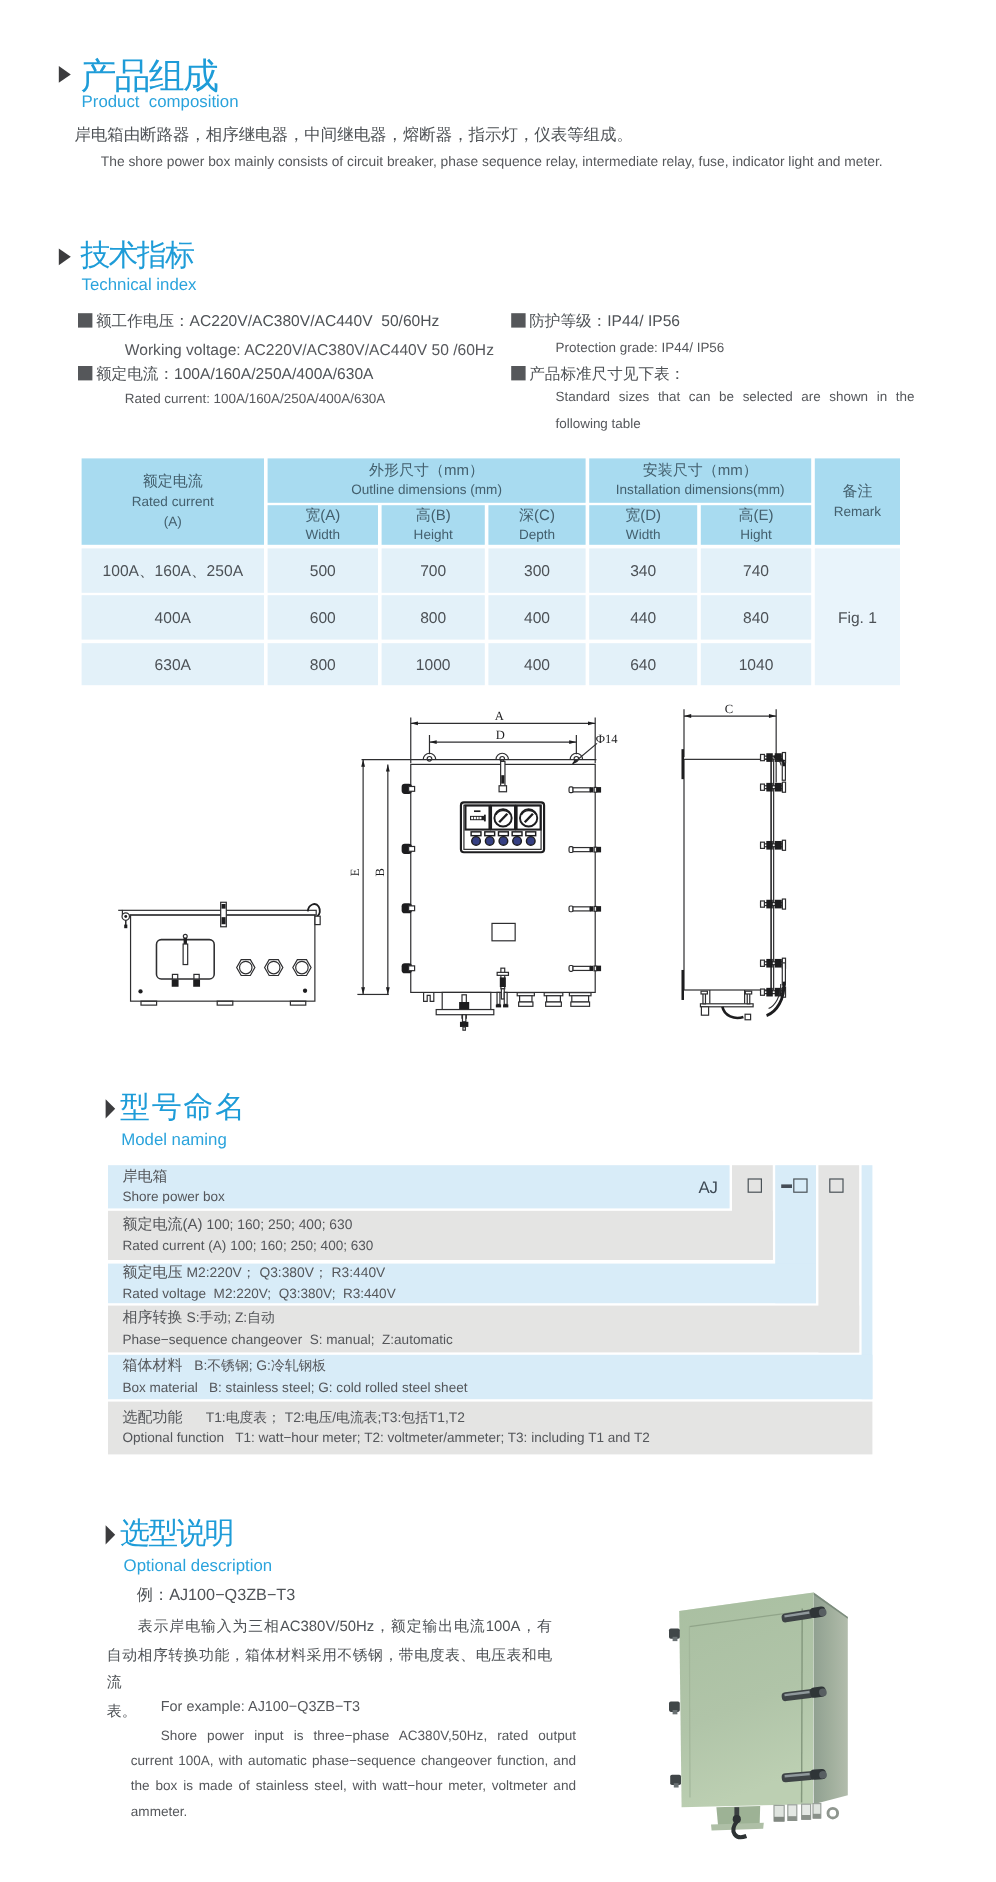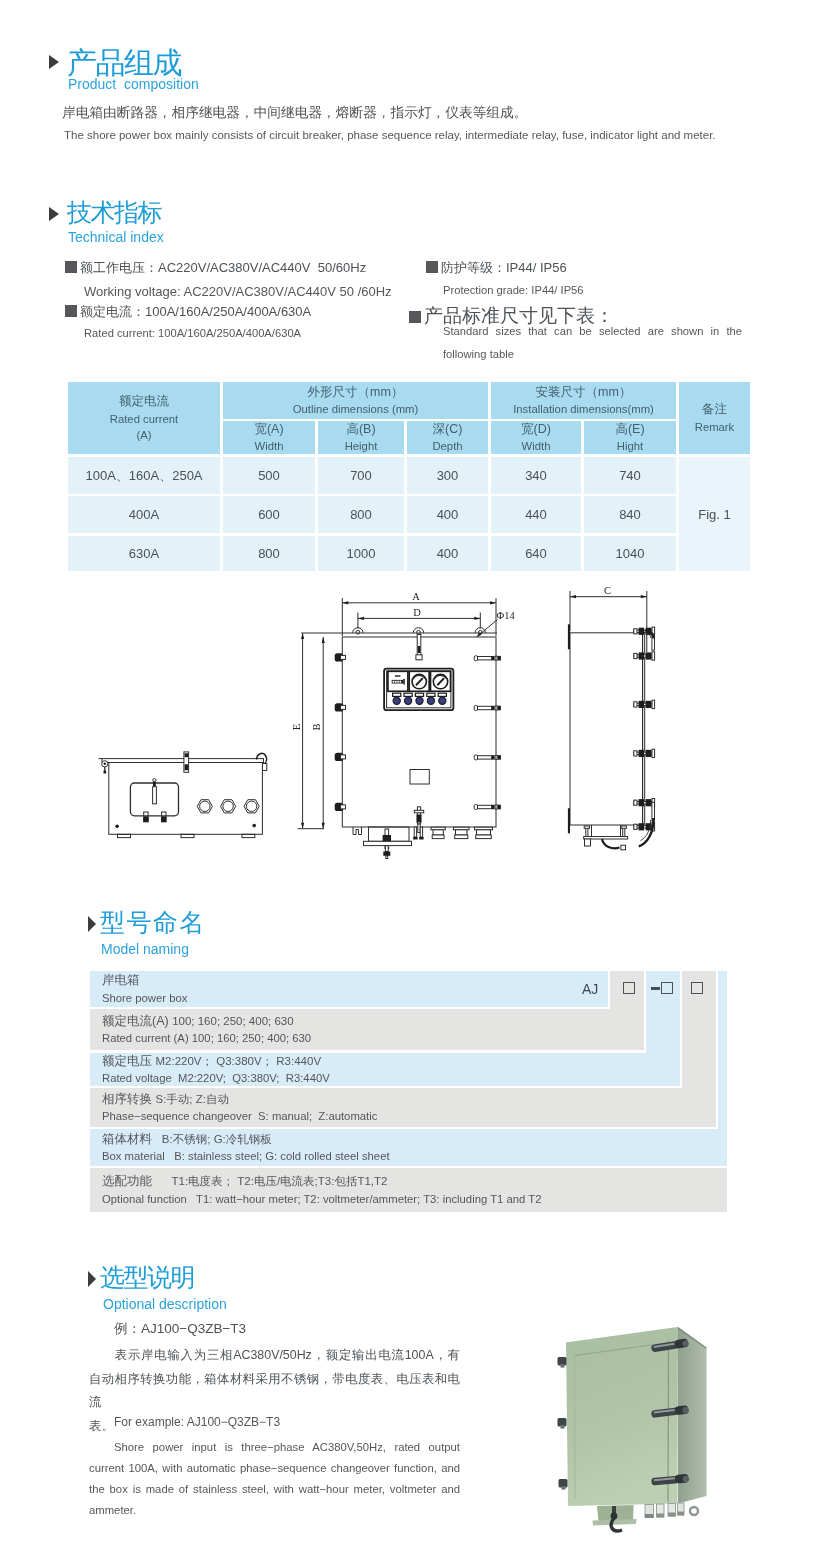--- a/index.html
+++ b/index.html
@@ -3,21 +3,21 @@
 <meta charset="utf-8">
 <style>
   html,body{margin:0;padding:0;}
   body{width:830px;height:1568px;position:relative;background:#ffffff;
        font-family:"Liberation Sans",sans-serif;overflow:hidden;}
   .abs{position:absolute;}
   .tri{width:0;height:0;border-style:solid;border-color:transparent;}
   .h1{color:#1e9cd8;letter-spacing:0px;}
   .h2{color:#2aa3dc;}
   .body-cn{color:#4e5256;}
-  .body-en{color:#55575b;}
+  .body-en{color:#55575b;margin-left:20px;}
   .sq{display:inline-block;width:12px;height:12px;background:#55575a;vertical-align:-1px;margin-right:3px;}
   .th{background:#a8dbf0;color:#44606e;font-size:12.5px;line-height:17.5px;display:flex;align-items:center;justify-content:center;text-align:center;flex-direction:column;}
   .th .en{font-size:11.3px;line-height:16px;}
   .td{background:#e3f1f9;color:#4c5156;font-size:13px;display:flex;align-items:center;justify-content:center;text-align:center;}
   .td2{background:#e3f1f9;color:#4c5156;font-size:13px;display:flex;align-items:center;justify-content:center;text-align:left;}
   .nb{background:#d8ecf8;}
   .ng{background:#e4e4e3;}
   .nr{display:flex;flex-direction:column;justify-content:center;padding-left:12px;box-sizing:border-box;color:#54565a;}
   .nr .cn{font-size:12.5px;line-height:17.5px;}
   .nr .en{font-size:11.3px;line-height:16px;}
@@ -48,21 +48,21 @@
 <div class="abs body-en" style="left:84px;top:284px;font-size:13px;">Working voltage: AC220V/AC380V/AC440V 50 /60Hz</div>
 
 <div class="abs body-cn" style="left:65px;top:303px;font-size:13px;white-space:nowrap;"><span class="sq"></span>额定电流：100A/160A/250A/400A/630A</div>
 
 <div class="abs body-en" style="left:84px;top:327px;font-size:11.2px;">Rated current: 100A/160A/250A/400A/630A</div>
 
 <div class="abs body-cn" style="left:426px;top:259px;font-size:13px;white-space:nowrap;"><span class="sq"></span>防护等级：IP44/ IP56</div>
 
 <div class="abs body-en" style="left:443px;top:284px;font-size:11.2px;">Protection grade: IP44/ IP56</div>
 
-<div class="abs body-cn" style="left:409px;top:303px;font-size:19px;white-space:nowrap;text-align:right;"><span class="sq"></span>产品标准尺寸见下表：</div>
+<div class="abs body-cn" style="left:426px;top:303px;font-size:13px;white-space:nowrap;text-align:right;"><span class="sq"></span>产品标准尺寸见下表：</div>
 
 <div class="abs body-en" style="left:443px;top:325px;font-size:11.2px;width:299px;">
     <div style="text-align:justify;text-align-last:justify;">Standard sizes that can be selected are shown in the</div>
     <div style="margin-top:11px;">following table</div>
   </div>
 
 <div class="abs" style="left:0;top:0;">
 
   <div class="abs th" style="left:68px;top:382px;width:152px;height:72px;">额定电流<br><span class="en">Rated current<br>(A)</span></div>
 

